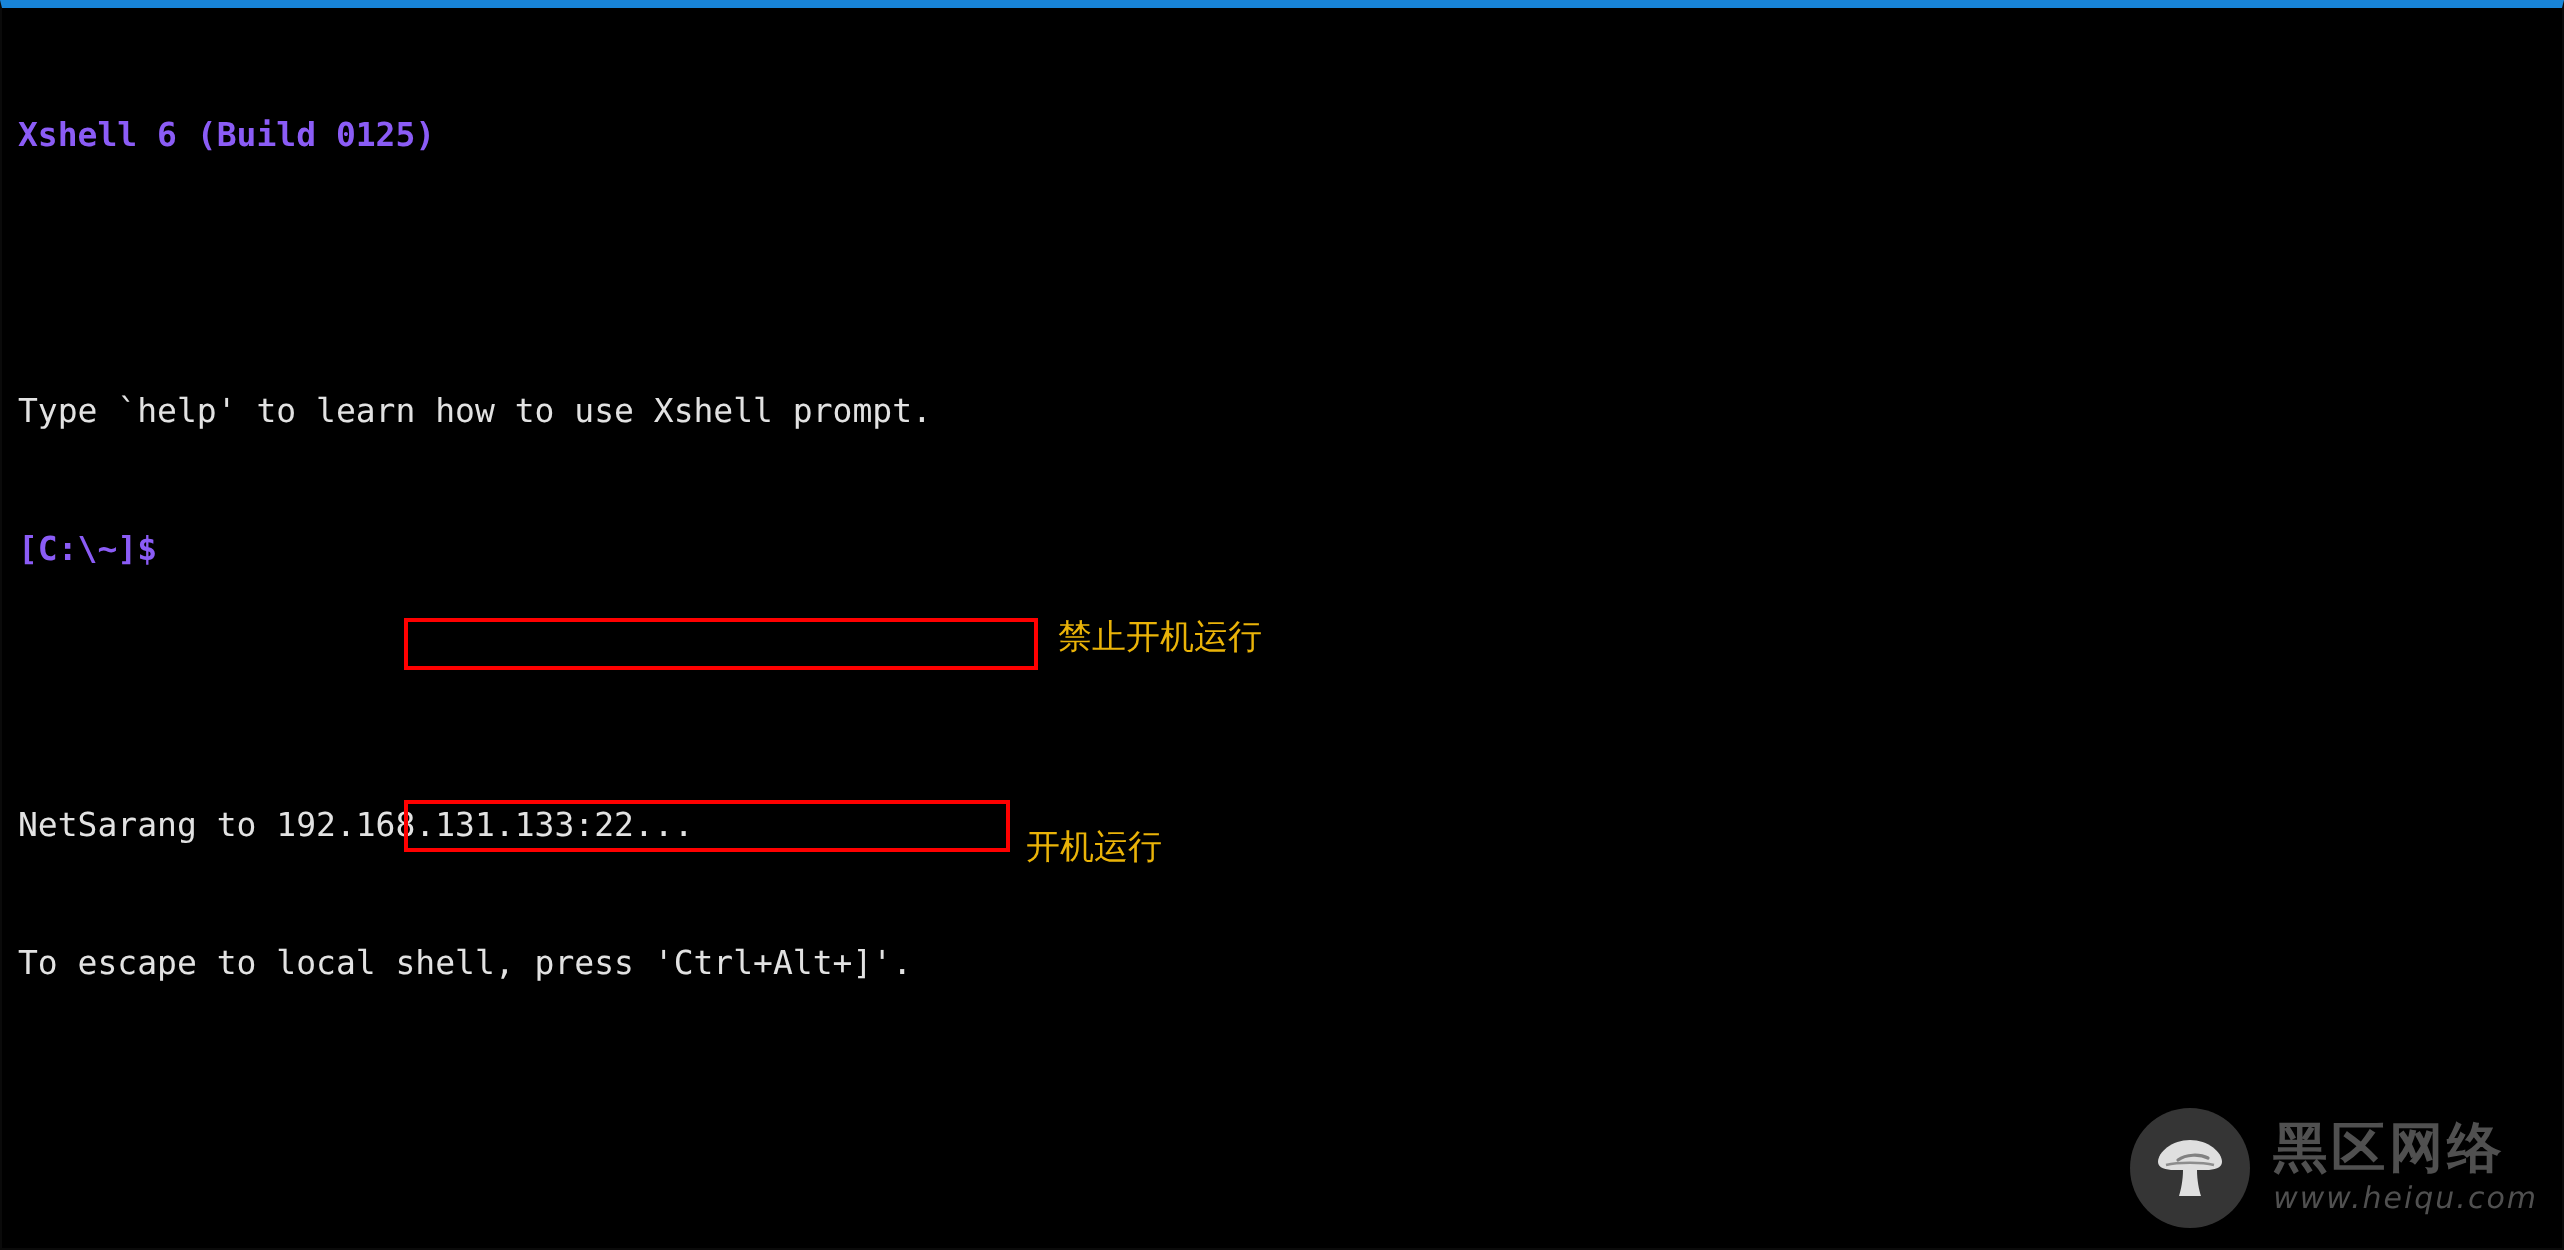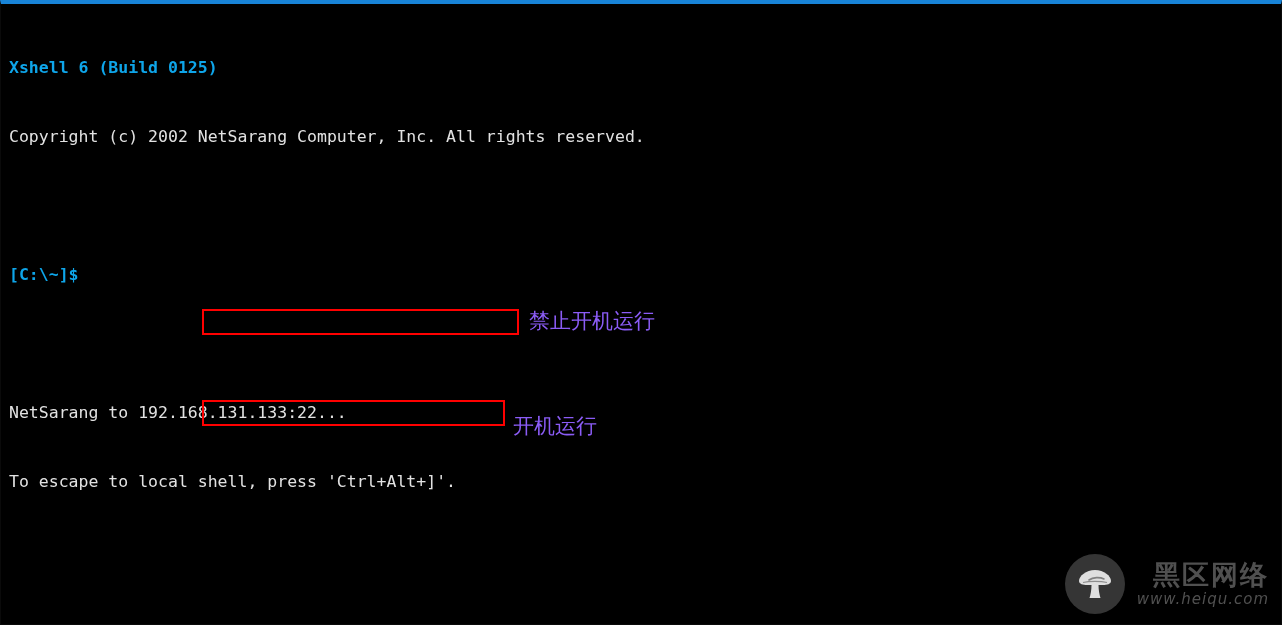--- a/index.html
+++ b/index.html
@@ -32,34 +32,34 @@
     line-height: 23px;
     letter-spacing: 0px;
     color: #e2e2e2;
     white-space: pre;
   }
   .line {
     height: 23px;
     white-space: pre;
   }
   .line.blank { color: transparent; }
-  .bold { font-weight: bold; color: #0ea5e9; }
+  .bold { font-weight: bold; color: #8b5cf6; }
 
   
   .redbox {
     position: absolute;
     border: 2px solid #ff0000;
     box-sizing: border-box;
     pointer-events: none;
   }
   .redlabel {
     position: absolute;
-    color: #8b5cf6;
-    font-family: Liberation Serif, serif;
-    font-size: 21px;
+    color: #eab308;
+    font-family: Liberation Mono, monospace;
+    font-size: 17px;
     line-height: 20px;
     white-space: nowrap;
     font-weight: 500;
   }
 
   
   #watermark {
     position: absolute;
     right: 12px;
     bottom: 10px;
@@ -82,40 +82,39 @@
     flex-direction: column;
     justify-content: center;
   }
   #wm-cn {
     color: #575757;
     font-family: "DejaVu Sans", "Liberation Sans", sans-serif;
     font-size: 27px;
     line-height: 30px;
     letter-spacing: 2px;
     font-weight: bold;
-    text-align: right;
   }
   #wm-url {
     color: #575757;
     font-family: "DejaVu Sans", "Liberation Sans", sans-serif;
     font-size: 15px;
     line-height: 18px;
     letter-spacing: 1px;
     font-style: italic;
   }
 </style>
 </head>
 <body>
 
 <div id="window">
 
   <div id="terminal">
     <div class="line bold">Xshell 6 (Build 0125)</div>
-    <div class="line">Copyright (c) 2002 NetSarang Computer, Inc. All rights reserved.</div>
     <div class="line blank">&nbsp;</div>
+    <div class="line">Type `help' to learn how to use Xshell prompt.</div>
     <div class="line bold">[C:\~]$</div>
     <div class="line blank">&nbsp;</div>
     <div class="line">NetSarang to 192.168.131.133:22...</div>
     <div class="line">To escape to local shell, press 'Ctrl+Alt+]'.</div>
     
     
     
     
     
     

